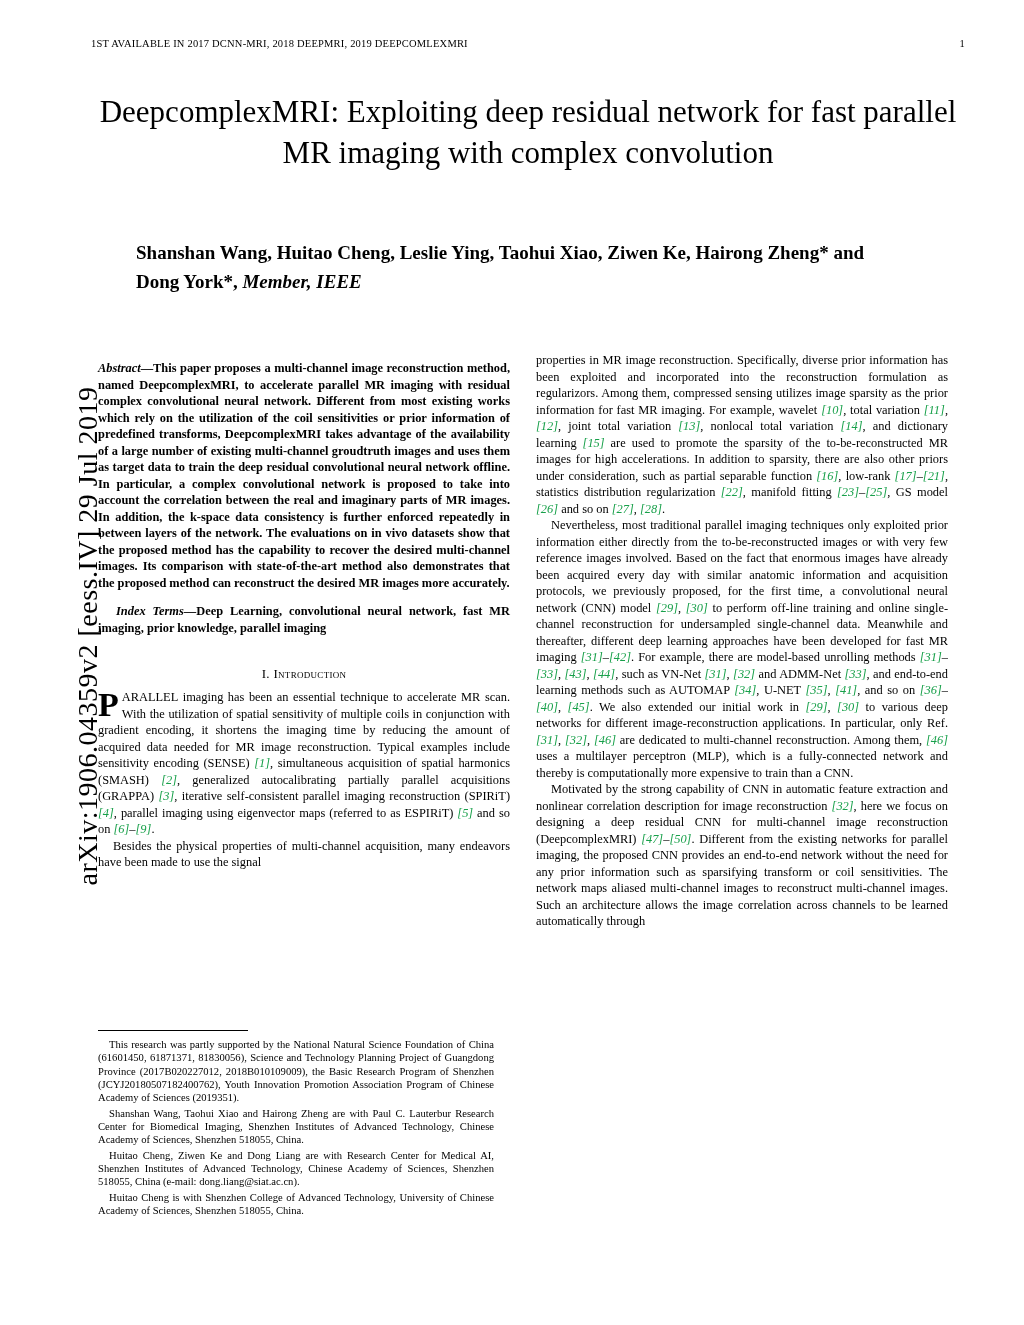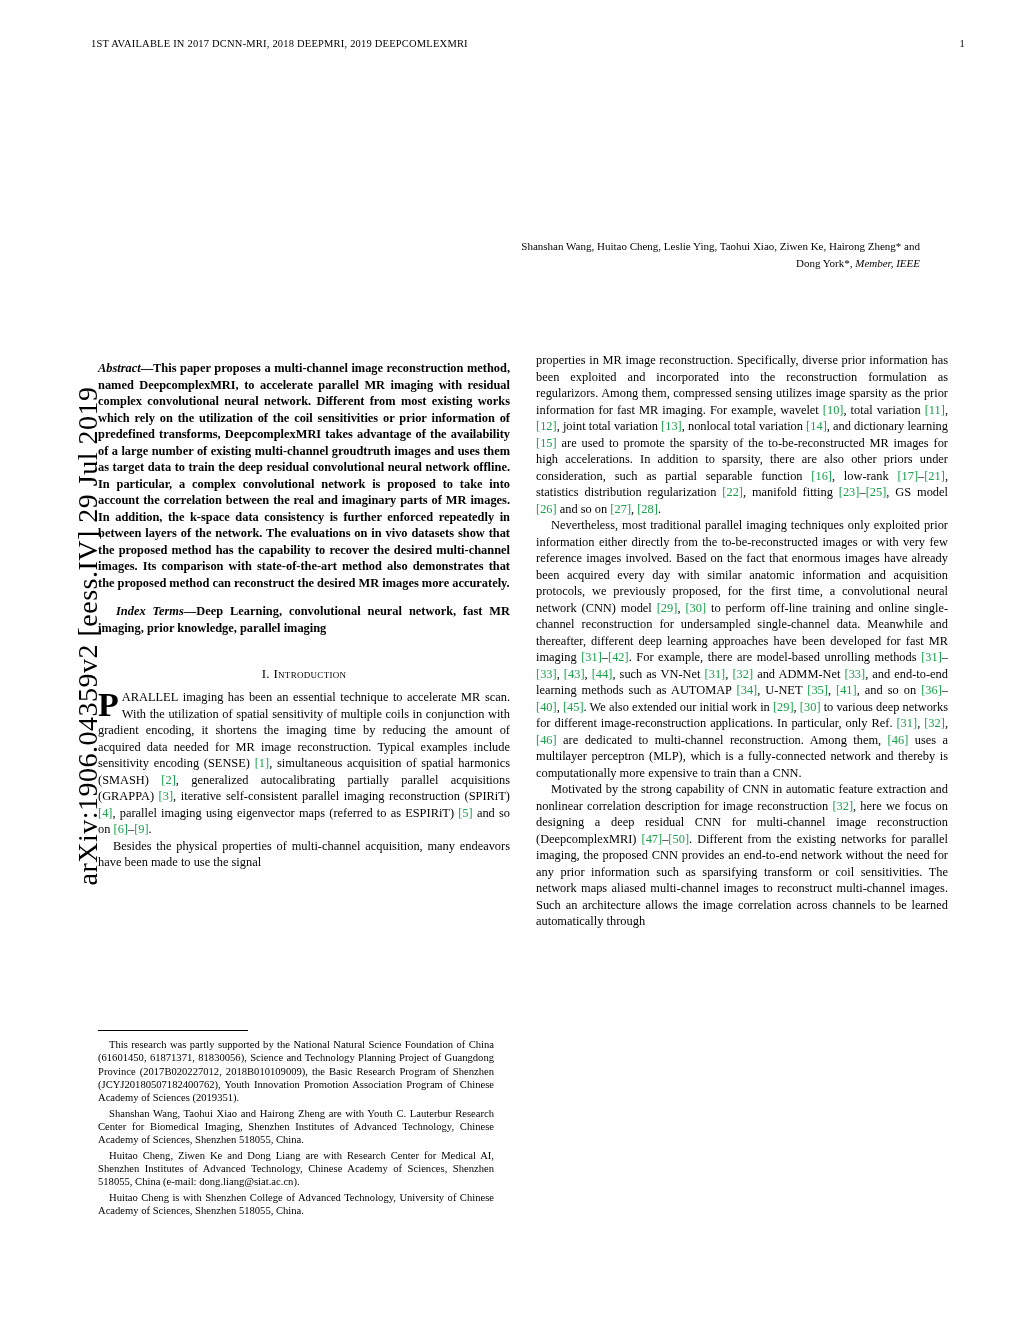--- a/index.html
+++ b/index.html
@@ -61,23 +61,24 @@
     text-align: center;
     font-size: 31px;
     line-height: 1.32;
     font-weight: normal;
   }
   .authors {
     position: absolute;
     left: 120px;
     top: 238px;
     width: 784px;
-    text-align: right;
-    font-size: 11px;
+    text-align: left;
+    font-size: 19px;
     line-height: 1.55;
+    font-weight: bold;
   }
   .authors .ital { font-style: italic; }
 
   
   .col {
     position: absolute;
     top: 352px;
     width: 412px;
     font-size: 12.4px;
     line-height: 1.33;
@@ -125,21 +126,21 @@
   p.body.first { text-indent: 0; }
 
   .dropcap {
     float: left;
     font-size: 34px;
     line-height: 28px;
     padding: 2px 3px 0 0;
     font-weight: bold;
   }
 
-  .ref { color: #18a04a; }
+  .ref { color: #18a04a; font-style: italic; }
 
   
   .fn-rule {
     position: absolute;
     left: 82px;
     top: 1030px;
     width: 150px;
     border-top: 1px solid #000;
   }
   .footnotes {
@@ -161,20 +162,21 @@
 
 <div class="page">
 
   <div class="runhead">
     <span class="rh-left">1ST AVAILABLE IN 2017 DCNN-MRI, 2018 DEEPMRI, 2019 DEEPCOMLEXMRI</span>
     <span class="rh-right">1</span>
   </div>
 
   <div class="arxiv-stamp">arXiv:1906.04359v2  [eess.IV]  29 Jul 2019</div>
 
+  <div class="title">DeepcomplexMRI: Exploiting deep residual network for fast parallel MR imaging with complex convolution</div>
 
   <div class="authors">
     <div>Shanshan Wang, Huitao Cheng, Leslie Ying, Taohui Xiao, Ziwen Ke, Hairong Zheng* and</div>
     <div>
       <span>Dong York*, </span><span class="ital">Member, IEEE</span>
     </div>
   </div>
 
   <div class="col col-left">
 
@@ -198,18 +200,18 @@
 
   <div class="col col-right">
     <p class="body first">properties in MR image reconstruction. Specifically, diverse prior information has been exploited and incorporated into the reconstruction formulation as regularizors. Among them, compressed sensing utilizes image sparsity as the prior information for fast MR imaging. For example, wavelet <span class="ref" style="color:#18a04a">[10]</span>, total variation <span class="ref" style="color:#18a04a">[11]</span>, <span class="ref" style="color:#18a04a">[12]</span>, joint total variation <span class="ref" style="color:#18a04a">[13]</span>, nonlocal total variation <span class="ref" style="color:#18a04a">[14]</span>, and dictionary learning <span class="ref" style="color:#18a04a">[15]</span> are used to promote the sparsity of the to-be-reconstructed MR images for high accelerations. In addition to sparsity, there are also other priors under consideration, such as partial separable function <span class="ref" style="color:#18a04a">[16]</span>, low-rank <span class="ref" style="color:#18a04a">[17]</span>–<span class="ref" style="color:#18a04a">[21]</span>, statistics distribution regularization <span class="ref" style="color:#18a04a">[22]</span>, manifold fitting <span class="ref" style="color:#18a04a">[23]</span>–<span class="ref" style="color:#18a04a">[25]</span>, GS model <span class="ref" style="color:#18a04a">[26]</span> and so on <span class="ref" style="color:#18a04a">[27]</span>, <span class="ref" style="color:#18a04a">[28]</span>.</p>
     <p class="body">Nevertheless, most traditional parallel imaging techniques only exploited prior information either directly from the to-be-reconstructed images or with very few reference images involved. Based on the fact that enormous images have already been acquired every day with similar anatomic information and acquisition protocols, we previously proposed, for the first time, a convolutional neural network (CNN) model <span class="ref" style="color:#18a04a">[29]</span>, <span class="ref" style="color:#18a04a">[30]</span> to perform off-line training and online single-channel reconstruction for undersampled single-channel data. Meanwhile and thereafter, different deep learning approaches have been developed for fast MR imaging <span class="ref" style="color:#18a04a">[31]</span>–<span class="ref" style="color:#18a04a">[42]</span>. For example, there are model-based unrolling methods <span class="ref" style="color:#18a04a">[31]</span>–<span class="ref" style="color:#18a04a">[33]</span>, <span class="ref" style="color:#18a04a">[43]</span>, <span class="ref" style="color:#18a04a">[44]</span>, such as VN-Net <span class="ref" style="color:#18a04a">[31]</span>, <span class="ref" style="color:#18a04a">[32]</span> and ADMM-Net <span class="ref" style="color:#18a04a">[33]</span>, and end-to-end learning methods such as AUTOMAP <span class="ref" style="color:#18a04a">[34]</span>, U-NET <span class="ref" style="color:#18a04a">[35]</span>, <span class="ref" style="color:#18a04a">[41]</span>, and so on <span class="ref" style="color:#18a04a">[36]</span>–<span class="ref" style="color:#18a04a">[40]</span>, <span class="ref" style="color:#18a04a">[45]</span>. We also extended our initial work in <span class="ref" style="color:#18a04a">[29]</span>, <span class="ref" style="color:#18a04a">[30]</span> to various deep networks for different image-reconstruction applications. In particular, only Ref. <span class="ref" style="color:#18a04a">[31]</span>, <span class="ref" style="color:#18a04a">[32]</span>, <span class="ref" style="color:#18a04a">[46]</span> are dedicated to multi-channel reconstruction. Among them, <span class="ref" style="color:#18a04a">[46]</span> uses a multilayer perceptron (MLP), which is a fully-connected network and thereby is computationally more expensive to train than a CNN.</p>
     <p class="body">Motivated by the strong capability of CNN in automatic feature extraction and nonlinear correlation description for image reconstruction <span class="ref" style="color:#18a04a">[32]</span>, here we focus on designing a deep residual CNN for multi-channel image reconstruction (DeepcomplexMRI) <span class="ref" style="color:#18a04a">[47]</span>–<span class="ref" style="color:#18a04a">[50]</span>. Different from the existing networks for parallel imaging, the proposed CNN provides an end-to-end network without the need for any prior information such as sparsifying transform or coil sensitivities. The network maps aliased multi-channel images to reconstruct multi-channel images. Such an architecture allows the image correlation across channels to be learned automatically through</p>
   </div>
 
   <div class="fn-rule"></div>
   <div class="footnotes">
     <p>This research was partly supported by the National Natural Science Foundation of China (61601450, 61871371, 81830056), Science and Technology Planning Project of Guangdong Province (2017B020227012, 2018B010109009), the Basic Research Program of Shenzhen (JCYJ20180507182400762), Youth Innovation Promotion Association Program of Chinese Academy of Sciences (2019351).</p>
-    <p>Shanshan Wang, Taohui Xiao and Hairong Zheng are with Youth C. Lauterbur Research Center for Biomedical Imaging, Shenzhen Institutes of Advanced Technology, Chinese Academy of Sciences, Shenzhen 518055, China.</p>
+    <p>Shanshan Wang, Taohui Xiao and Hairong Zheng are with Paul C. Lauterbur Research Center for Biomedical Imaging, Shenzhen Institutes of Advanced Technology, Chinese Academy of Sciences, Shenzhen 518055, China.</p>
     <p>Huitao Cheng, Ziwen Ke and Dong Liang are with Research Center for Medical AI, Shenzhen Institutes of Advanced Technology, Chinese Academy of Sciences, Shenzhen 518055, China (e-mail: dong.liang@siat.ac.cn).</p>
     <p>Huitao Cheng is with Shenzhen College of Advanced Technology, University of Chinese Academy of Sciences, Shenzhen 518055, China.</p>
   </div>
 
 </div>
 
 </body></html>

